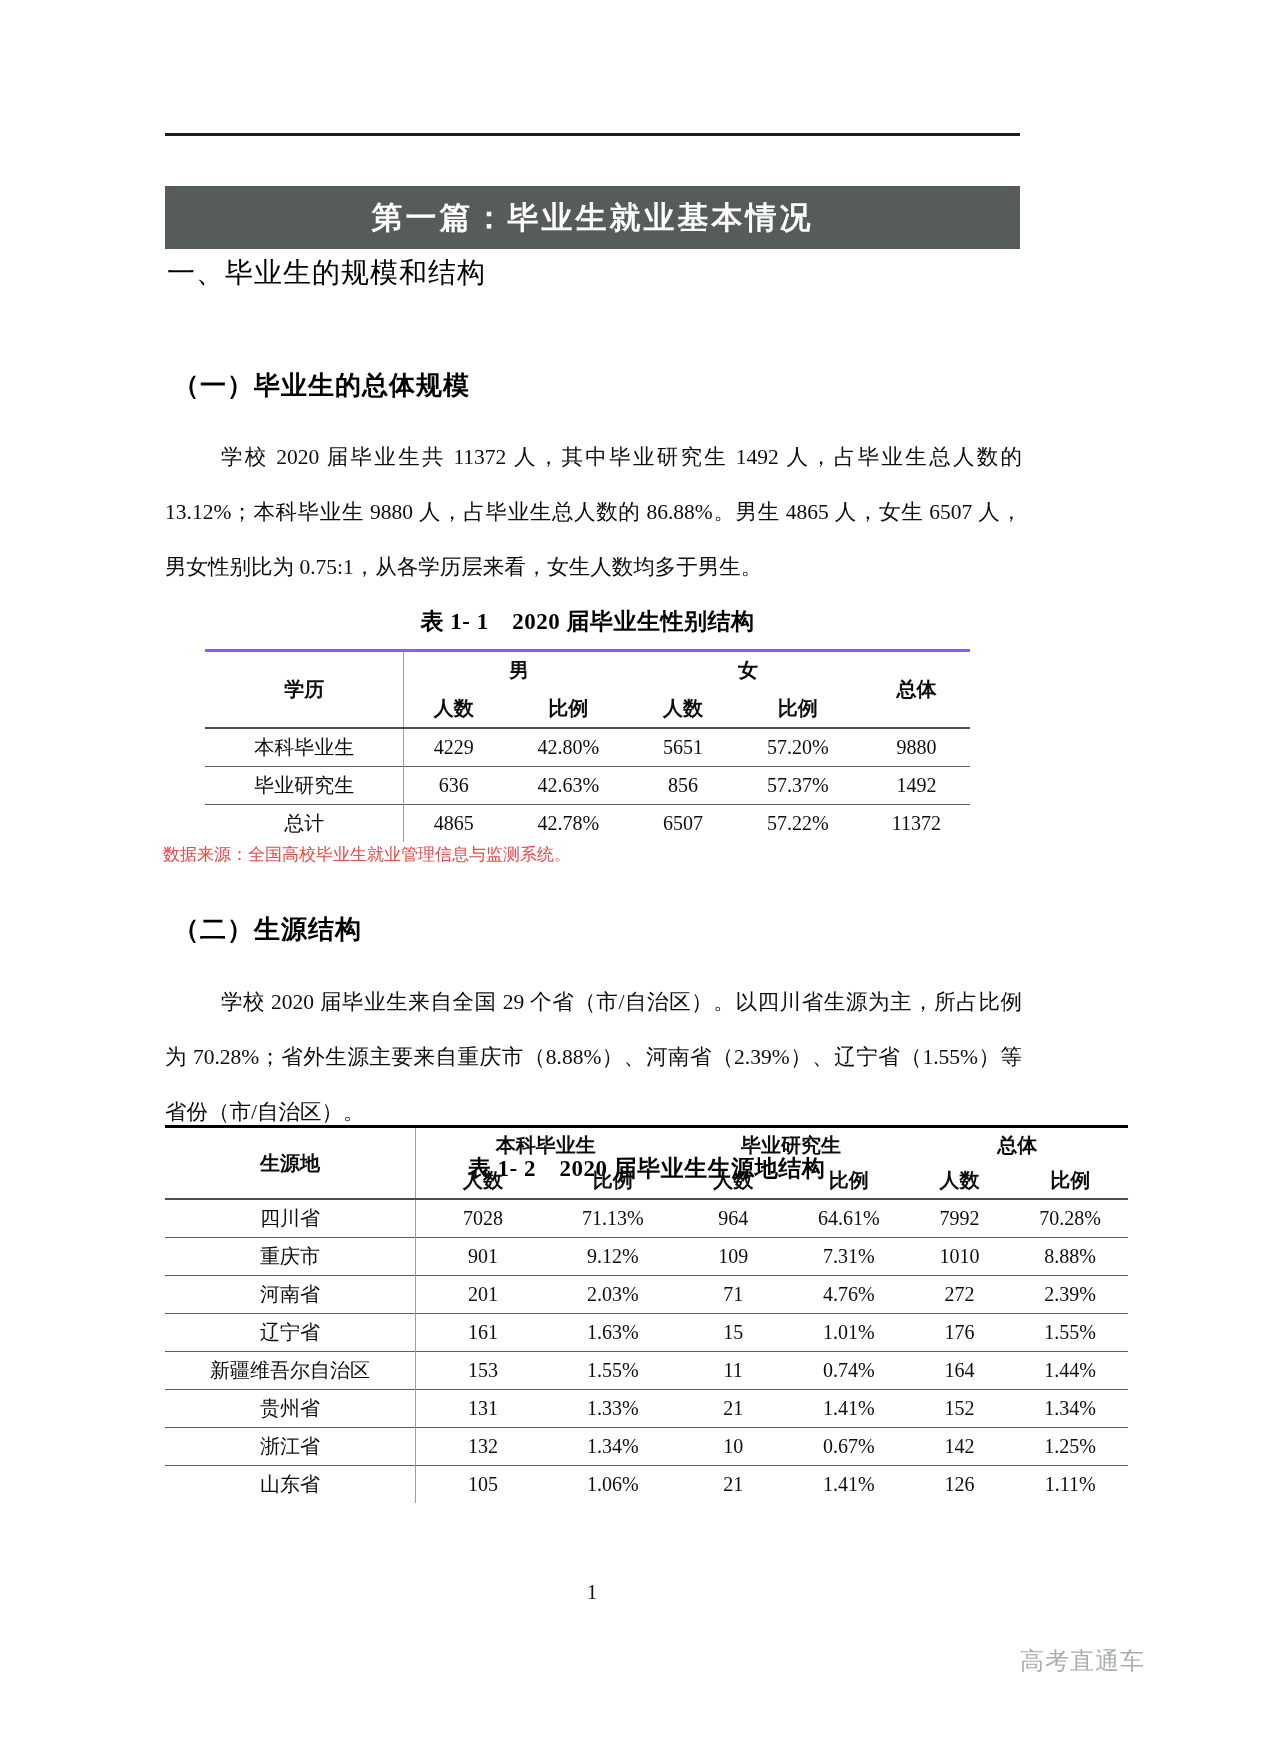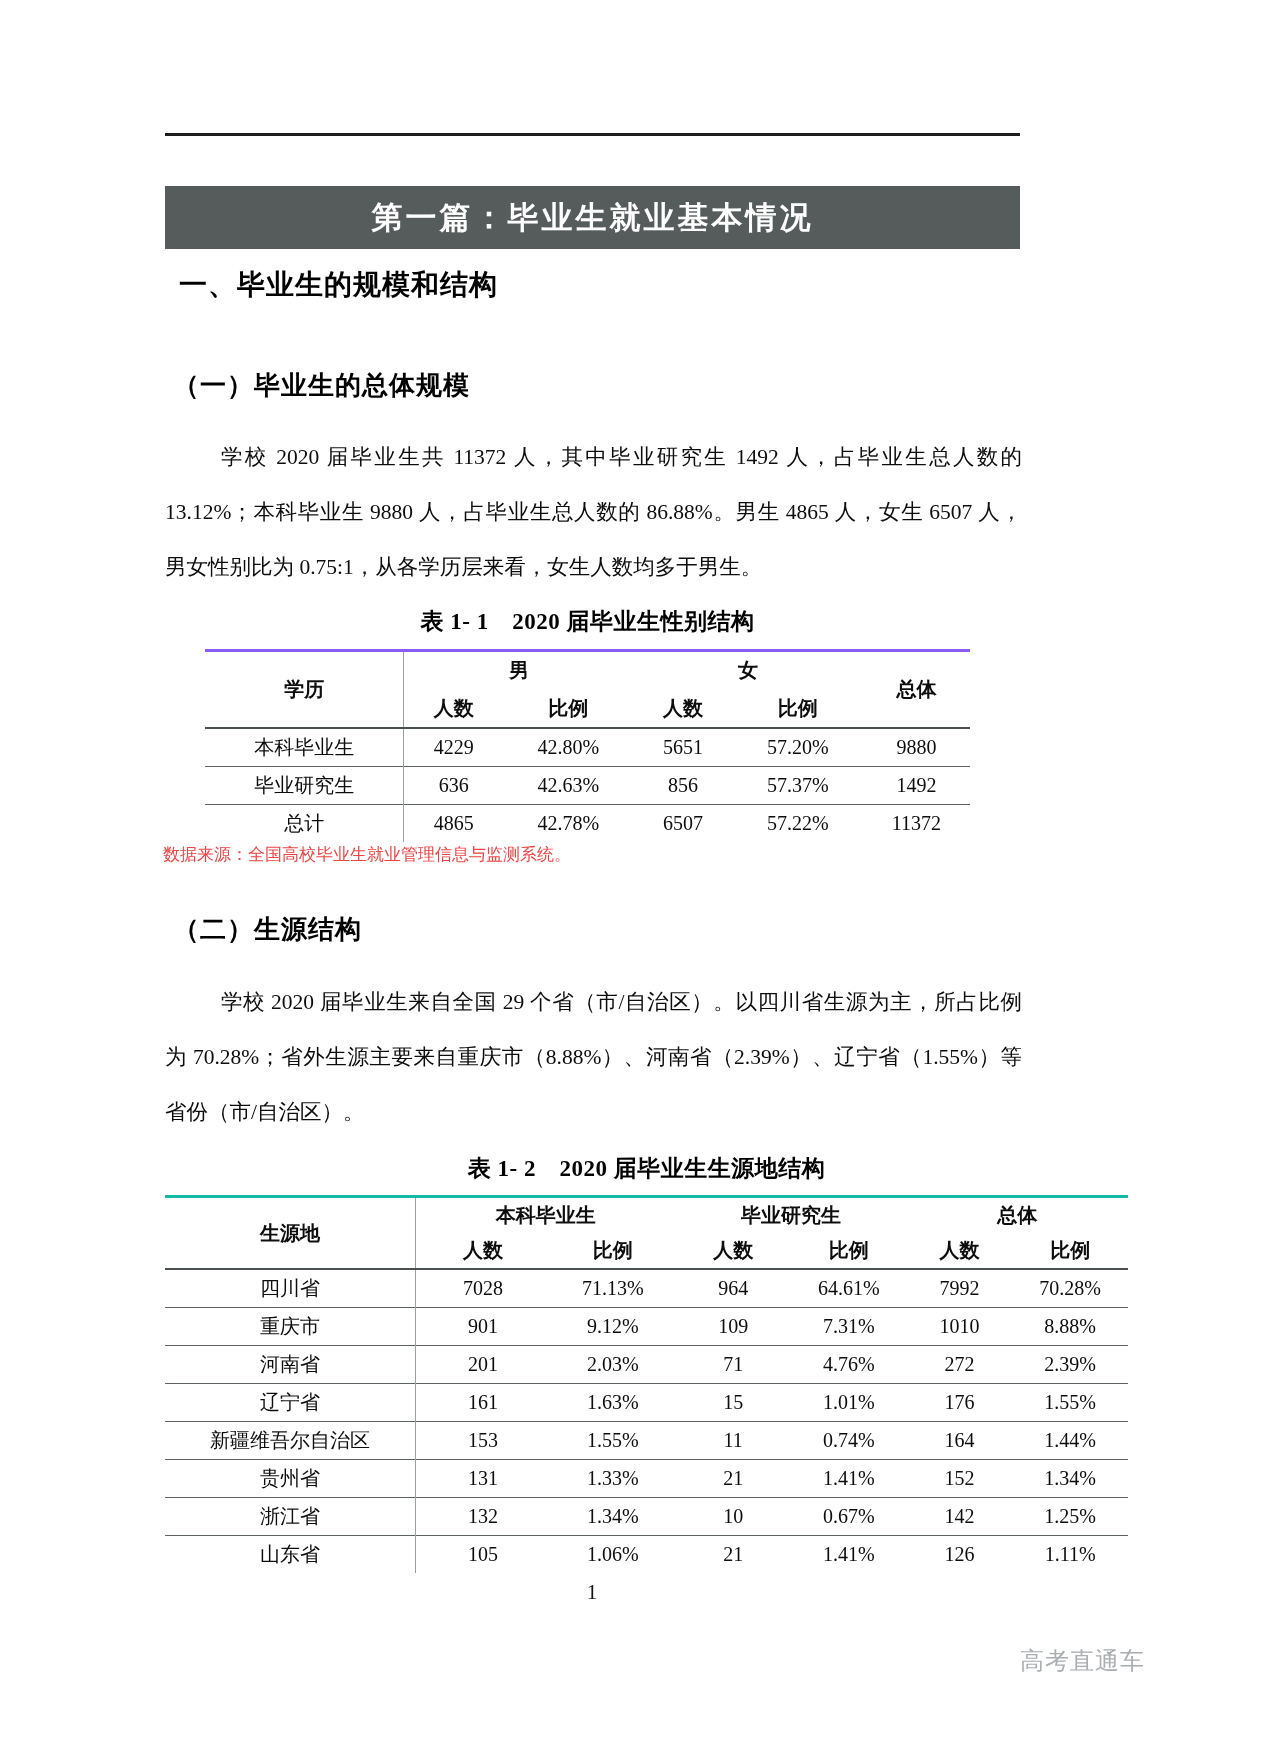--- a/index.html
+++ b/index.html
@@ -10,23 +10,23 @@
   .top-rule{position:absolute;left:165px;top:133px;width:855px;height:3px;background:#1c1c1c;}
   .banner{
     position:absolute;left:165px;top:154px;width:855px;height:63px;background:#565b5c;
     display:flex;align-items:center;justify-content:center;margin-top:32px;
   }
   .banner .banner-text{
     color:#ffffff;font-family:"Liberation Sans","DejaVu Sans",sans-serif;
     font-weight:bold;font-size:31px;letter-spacing:3px;white-space:nowrap;
   }
   .h1{
-    position:absolute;left:163px;top:250px;margin:16px;
+    position:absolute;left:163px;top:250px;margin:4px;
     font-family:"Liberation Sans","DejaVu Sans",sans-serif;
-    font-weight:bold;font-size:28px;color:#000;letter-spacing:1px;white-space:nowrap;
+    font-weight:normal;font-size:28px;color:#000;letter-spacing:1px;white-space:nowrap;
   }
   .h2{
     position:absolute;left:173px;margin:0;
     font-family:"Liberation Sans","DejaVu Sans",sans-serif;
     font-weight:bold;font-size:26px;color:#000;letter-spacing:1px;white-space:nowrap;
   }
   .h2a{top:368px;}
   .h2b{top:912px;}
   .para{
     position:absolute;left:165px;width:857px;margin:0;
@@ -38,21 +38,21 @@
     position:absolute;text-align:center;font-weight:bold;font-size:23px;color:#000;
     letter-spacing:0.5px;white-space:nowrap;
   }
   .t1{left:205px;top:606px;width:765px;}
   .t2{left:165px;top:1153px;width:963px;}
   table.tbl{
     position:absolute;border-collapse:collapse;table-layout:fixed;
     font-size:20px;color:#0d0d0d;
   }
   .tbl1{left:205px;top:649px;width:765px;border-top:3px solid #8b5cf6;}
-  .tbl2{left:165px;top:1195px;width:963px;border-top:3px solid #14b8a6;}
+  .tbl2{left:165px;top:1125px;width:963px;border-top:3px solid #000000;}
   table.tbl thead{border-bottom:2px solid #4a5051;}
   table.tbl th{font-weight:bold;font-size:20px;padding:0;text-align:center;vertical-align:middle;}
   table.tbl td{padding:0;text-align:center;vertical-align:middle;}
   table.tbl tbody tr{border-bottom:1px solid #5c6162;}
   table.tbl tbody tr:last-child{border-bottom:none;}
   .cdiv{border-right:1px solid #9aa0a1;}
   .tbl1 thead tr.gr th{height:37px;}
   .tbl1 thead tr.sub th{height:38px;}
   .tbl1 tbody td{height:37px;}
   .tbl2 thead tr.gr th{height:34px;}

